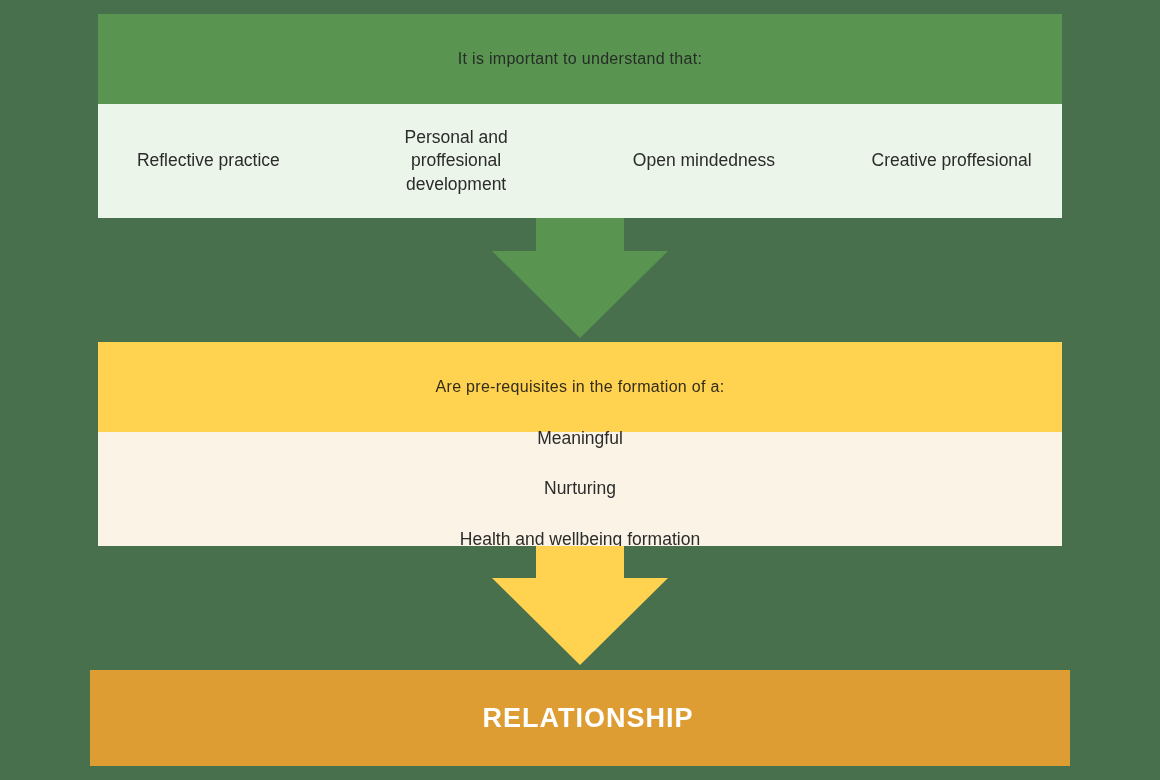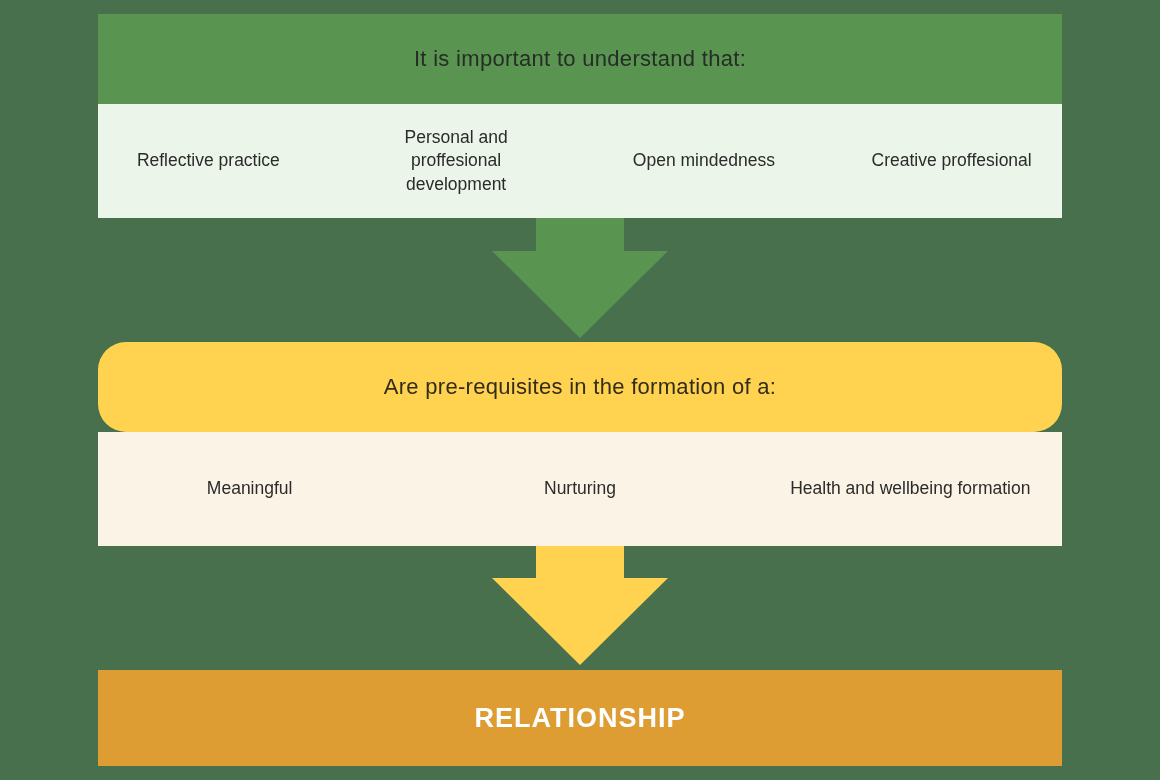--- a/index.html
+++ b/index.html
@@ -24,34 +24,34 @@
     align-items:center;
   }
   .band{
     width:100%;
     display:flex;
     align-items:center;
     justify-content:center;
   }
   .header-band{
     height:90px;
-    font-size:22px;
+    font-size:16px;
     letter-spacing:0.3px;
     color:#262c26;
   }
   .header-green{background:#599551;}
-  .header-yellow{background:#ffd34f;color:#332c1a;border-radius:28px;}
+  .header-yellow{background:#ffd34f;color:#332c1a;}
   .items-band{
     height:114px;
     display:flex;
     align-items:center;
     gap:27px;
   }
   .items-green{background:#ecf5e9;}
-  .items-cream{background:#fbf4e6;}
+  .items-cream{background:#fbf4e6;flex-direction:column;}
   .item-cell{
     flex:1 1 0;
     display:flex;
     align-items:center;
     justify-content:center;
     text-align:center;
     font-size:17.5px;
     line-height:1.35;
     color:#2b2b2b;
     padding:0 18px;
@@ -61,20 +61,21 @@
     height:120px;
     margin-bottom:4px;
     display:flex;
     align-items:flex-start;
     justify-content:center;
   }
   .arrow-wrap svg{display:block;}
   .result-band{
     height:96px;
     background:#dd9d33;
+    padding-left:16px;
   }
   .result-text{
     color:#ffffff;
     font-size:27px;
     font-weight:700;
     letter-spacing:1px;
   }
 </style>
 </head>
 <body>

